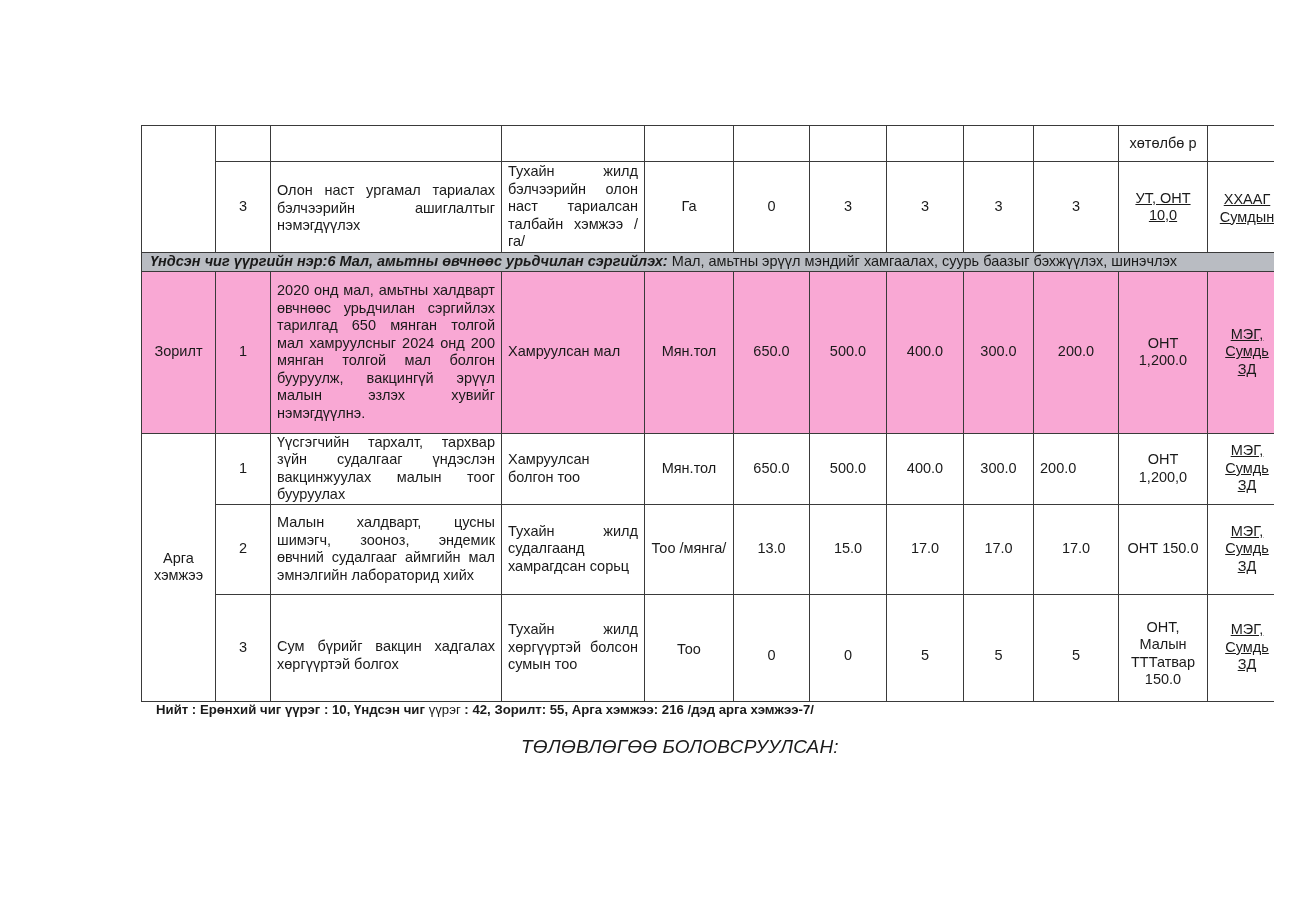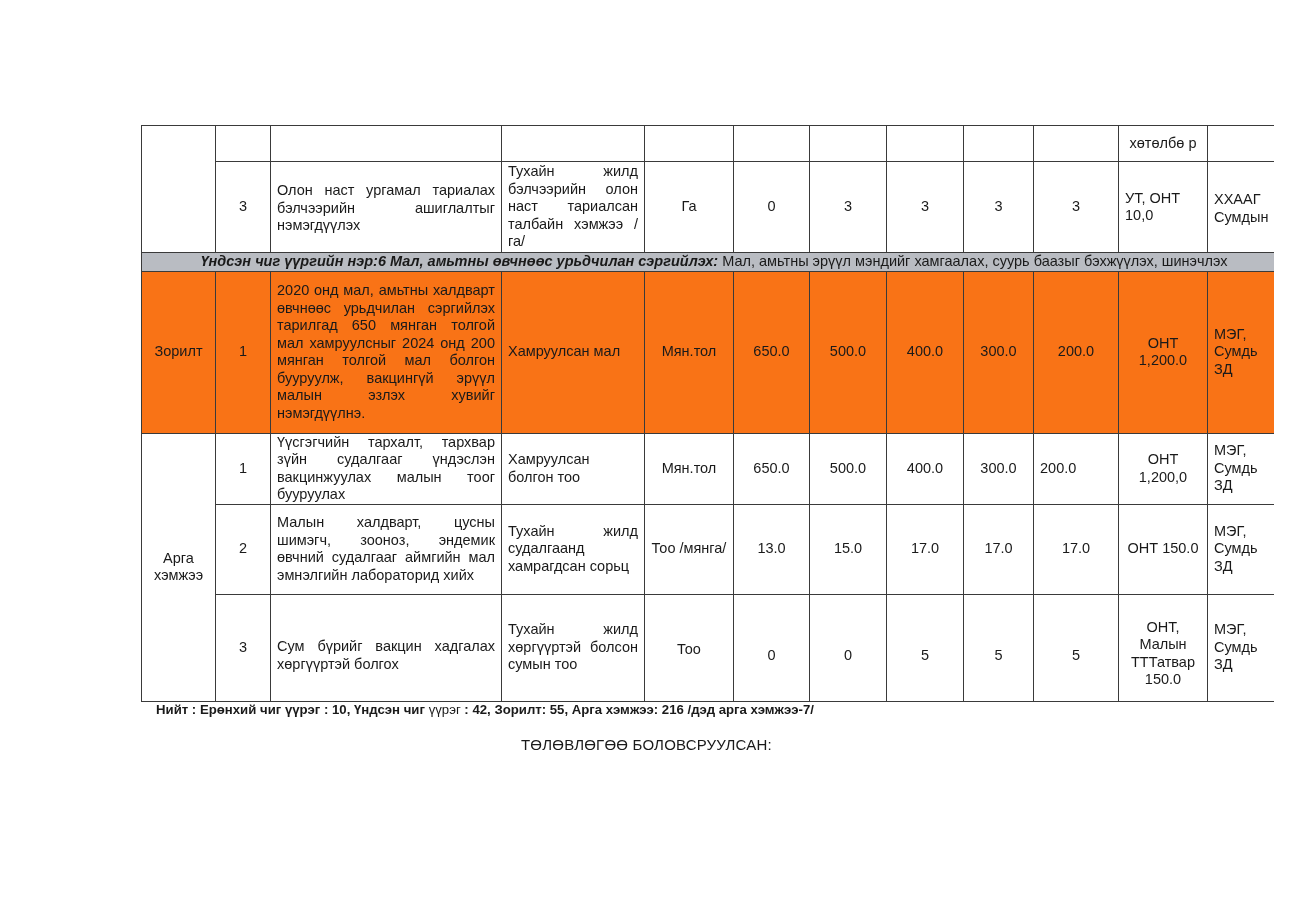--- a/index.html
+++ b/index.html
@@ -11,35 +11,35 @@
   table.plan {
     position: absolute; left: 141px; top: 125px;
     border-collapse: collapse; table-layout: fixed; width: 1145px;
     font-size: 14.5px; line-height: 17.5px;
   }
   table.plan td {
     border: 1px solid #3a3a3a; padding: 0 6px; vertical-align: middle; overflow: hidden;
   }
   td.c { text-align: center; }
   td.j { text-align: justify; text-align-last: left; }
-  td.r { text-align: left; }
+  td.r { text-align: center; text-decoration: underline; }
   td.top { vertical-align: top; }
   tr.band td {
     background: #b9bcc2; font-weight: bold; font-style: italic; padding: 0 8px; white-space: nowrap;
-    height: 17px; font-size: 14.5px; text-align: center;
+    height: 17px; font-size: 14.5px;
   }
   tr.band .plain { font-weight: normal; font-style: normal; }
-  tr.shaded td { background: #f97316; }
+  tr.shaded td { background: #f9a8d4; }
   .cutoff { position: absolute; left: 1274px; top: 120px; width: 26px; height: 600px; background: #ffffff; }
   .summary {
     position: absolute; left: 150px; top: 702px; font-size: 13.2px; font-weight: bold; white-space: nowrap; padding-left: 6px;
   }
   .summary .light { font-weight: normal; }
   .prepared {
-    position: absolute; left: 521px; top: 736px; font-size: 15px; letter-spacing: 0.2px;
+    position: absolute; left: 521px; top: 736px; font-size: 19px; font-style: italic; letter-spacing: 0.2px;
   }
   .signature {
     position: absolute; left: 525px; top: 775px; font-size: 16.5px; white-space: pre;
   }
 </style>
 </head>
 <body>
 
 <div class="page">
 

